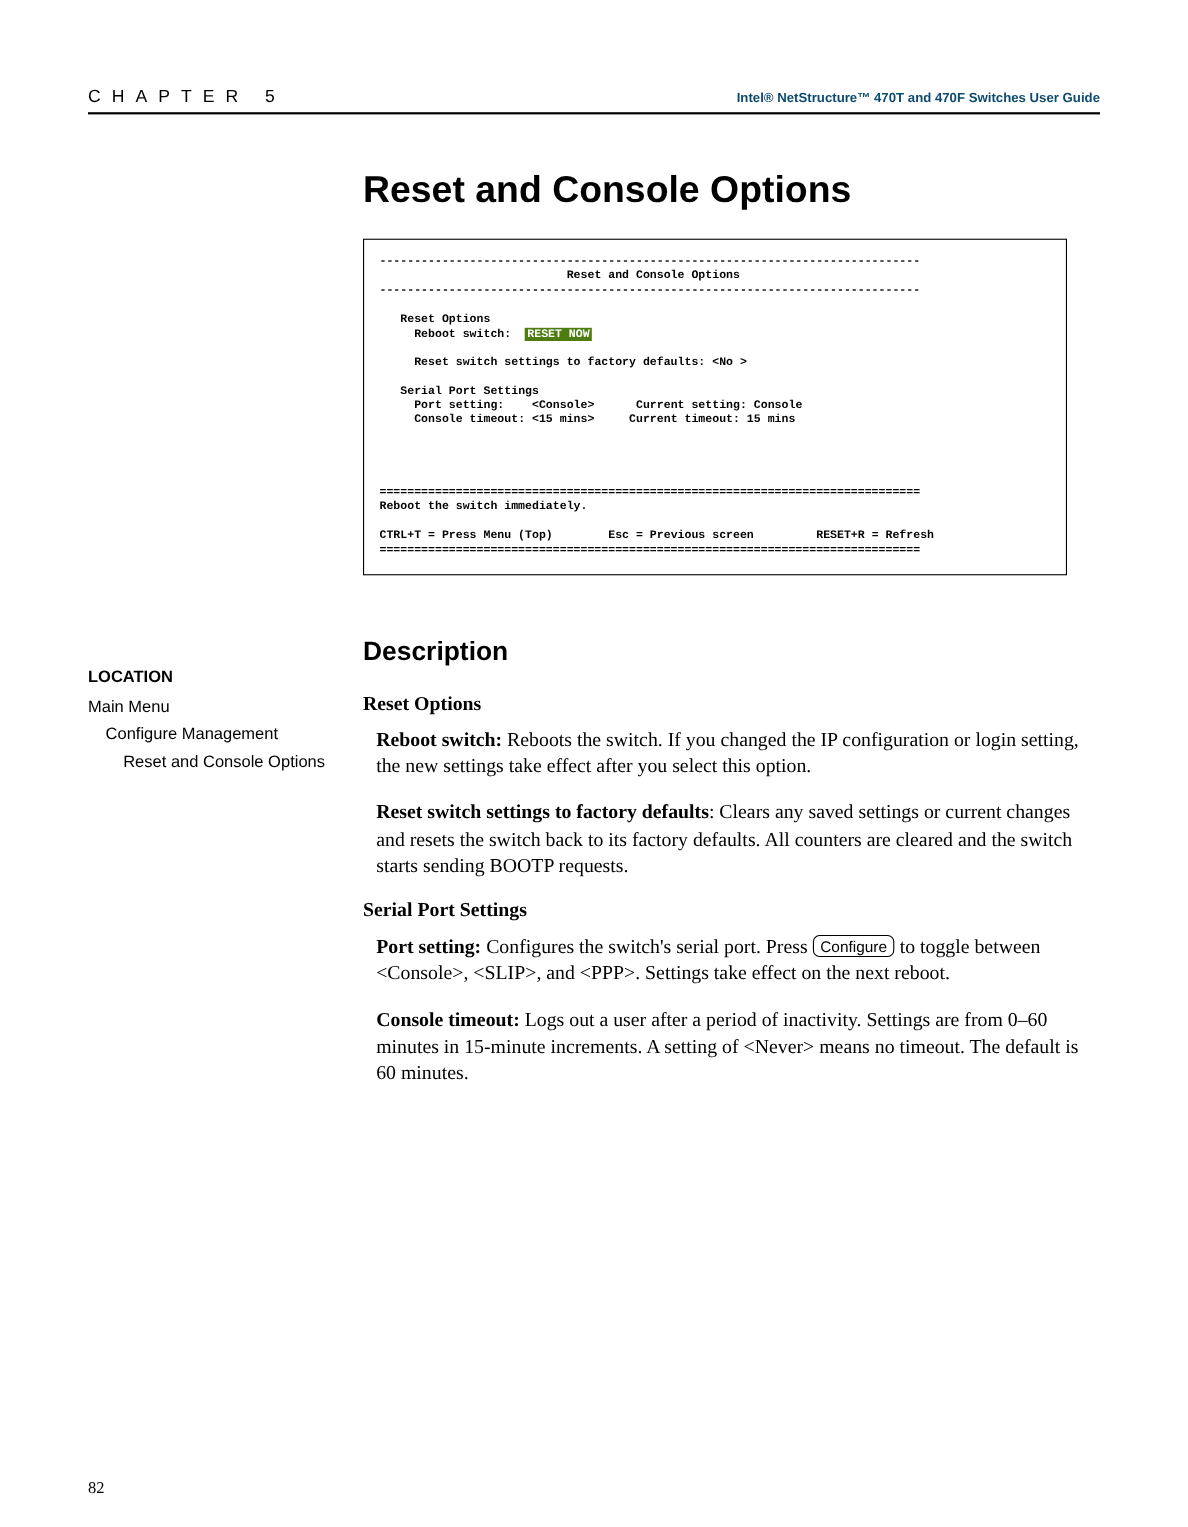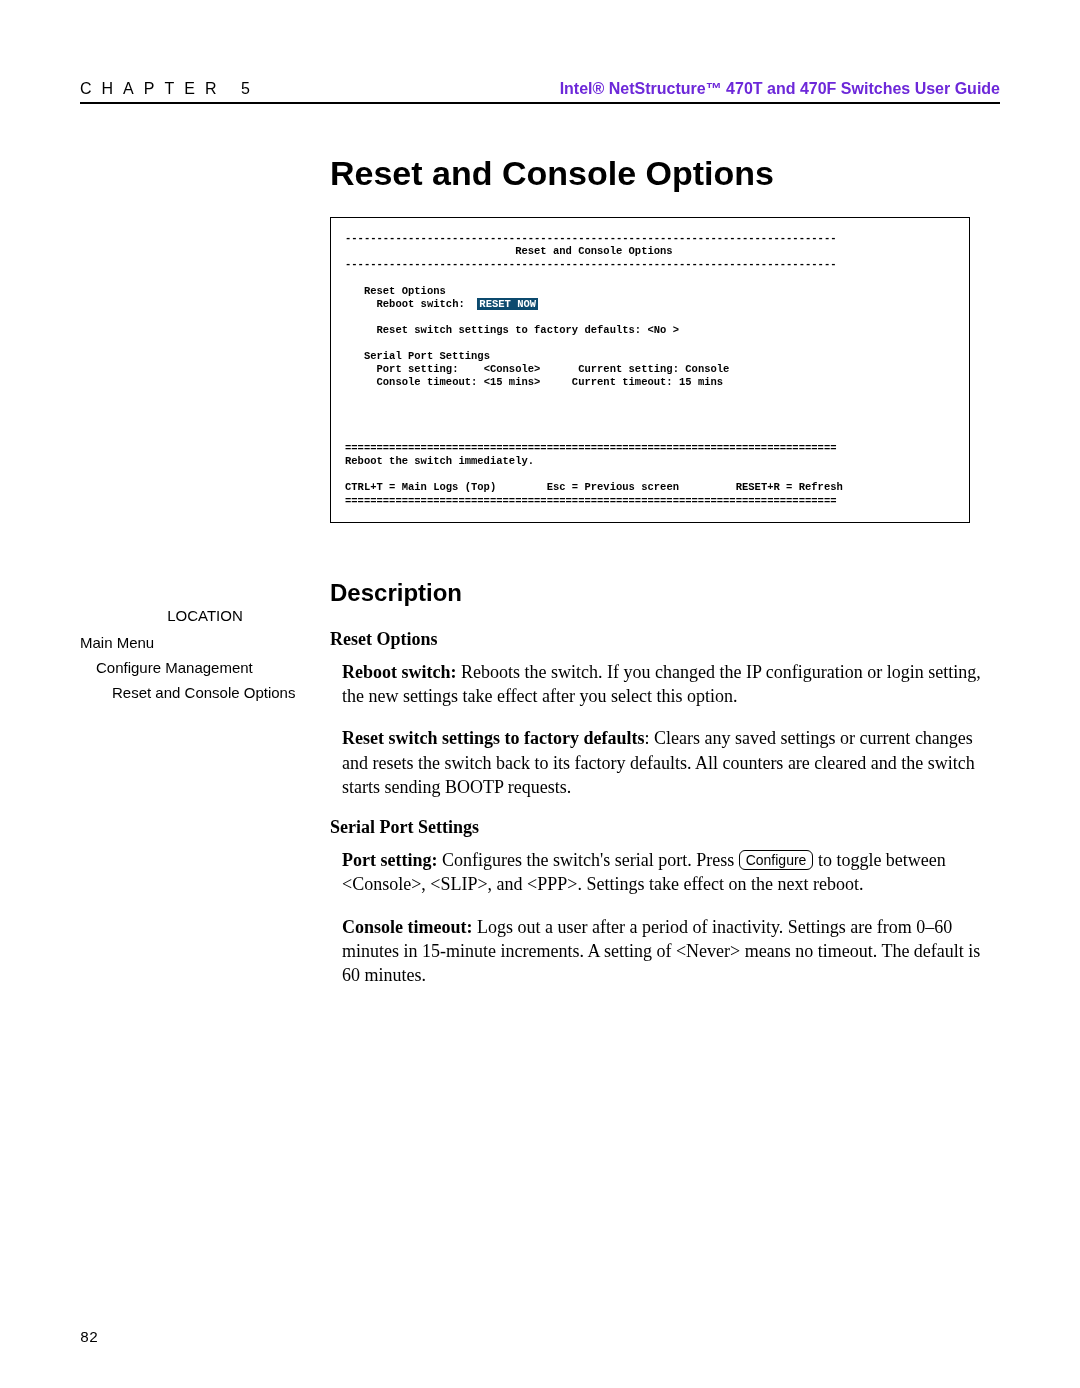--- a/index.html
+++ b/index.html
@@ -21,23 +21,23 @@
     border-bottom: 2px solid #000;
     padding-bottom: 4px;
     margin-bottom: 50px;
     font-family: Arial, Helvetica, sans-serif;
   }
   .running-header .chapter {
     letter-spacing: 10px;
     font-size: 16px;
   }
   .running-header .guide {
-    color: #6d28d9;
+    color: #0c4a6e;
     font-weight: bold;
-    font-size: 16px;
+    font-size: 12px;
   }
   .main-title {
     font-family: Arial, Helvetica, sans-serif;
     font-size: 34px;
     font-weight: bold;
     margin-left: 250px;
     margin-bottom: 24px;
   }
   .terminal {
     margin-left: 250px;
@@ -46,39 +46,38 @@
     padding: 14px 14px;
     box-sizing: border-box;
     background: #fff;
     font-family: "Courier New", Courier, monospace;
     font-size: 10.5px;
     line-height: 1.25;
     white-space: pre;
     font-weight: bold;
   }
   .terminal .inv {
-    background: #0c4a6e;
+    background: #4d7c0f;
     color: #fff;
     padding: 0 2px;
   }
   .two-col {
     display: flex;
     margin-top: 40px;
   }
   .side {
     width: 250px;
     flex: none;
     font-family: Arial, Helvetica, sans-serif;
     font-size: 15px;
     padding-top: 44px;
   }
   .side .loc-head {
-    font-weight: normal;
+    font-weight: bold;
     margin-bottom: 10px;
-    text-align: center;
   }
   .side .indent1 { margin-left: 16px; margin-top:8px; }
   .side .indent2 { margin-left: 32px; margin-top:8px; }
   .content {
     flex: 1;
   }
   .content h2.description {
     font-family: Arial, Helvetica, sans-serif;
     font-size: 24px;
     font-weight: bold;
@@ -104,22 +103,23 @@
     border: 1px solid #000;
     border-radius: 6px;
     padding: 0 6px;
     font-family: Arial, Helvetica, sans-serif;
     font-size: 14px;
     line-height: 18px;
     vertical-align: 1px;
   }
   .page-number {
     position: absolute;
-    font-family: Liberation Mono, monospace;
+    font-family: Liberation Serif, serif;
     font-size: 15px;
+    margin-top: 15px;
   }
 </style>
 </head>
 <body>
 
 <div class="page">
 
   <div class="running-header">
     <span class="chapter">CHAPTER 5</span>
     <span class="guide">Intel® NetStructure™ 470T and 470F Switches User Guide</span>
@@ -139,21 +139,21 @@
    <span>Serial Port Settings</span>
      <span>Port setting:    &lt;Console&gt;</span>      <span>Current setting: Console</span>
      <span>Console timeout: &lt;15 mins&gt;</span>     <span>Current timeout: 15 mins</span>
 
 
 
 
 ==============================================================================
 <span>Reboot the switch immediately.</span>
 
-<span>CTRL+T = Main Logs (Top)</span>        <span>Esc = Previous screen</span>         <span>RESET+R = Refresh</span>
+<span>CTRL+T = Press Menu (Top)</span>        <span>Esc = Previous screen</span>         <span>RESET+R = Refresh</span>
 ==============================================================================</div>
 
   <div class="two-col">
     <div class="side">
       <div class="loc-head">LOCATION</div>
       <div>Main Menu</div>
       <div class="indent1">Configure Management</div>
       <div class="indent2">Reset and Console Options</div>
     </div>
 

